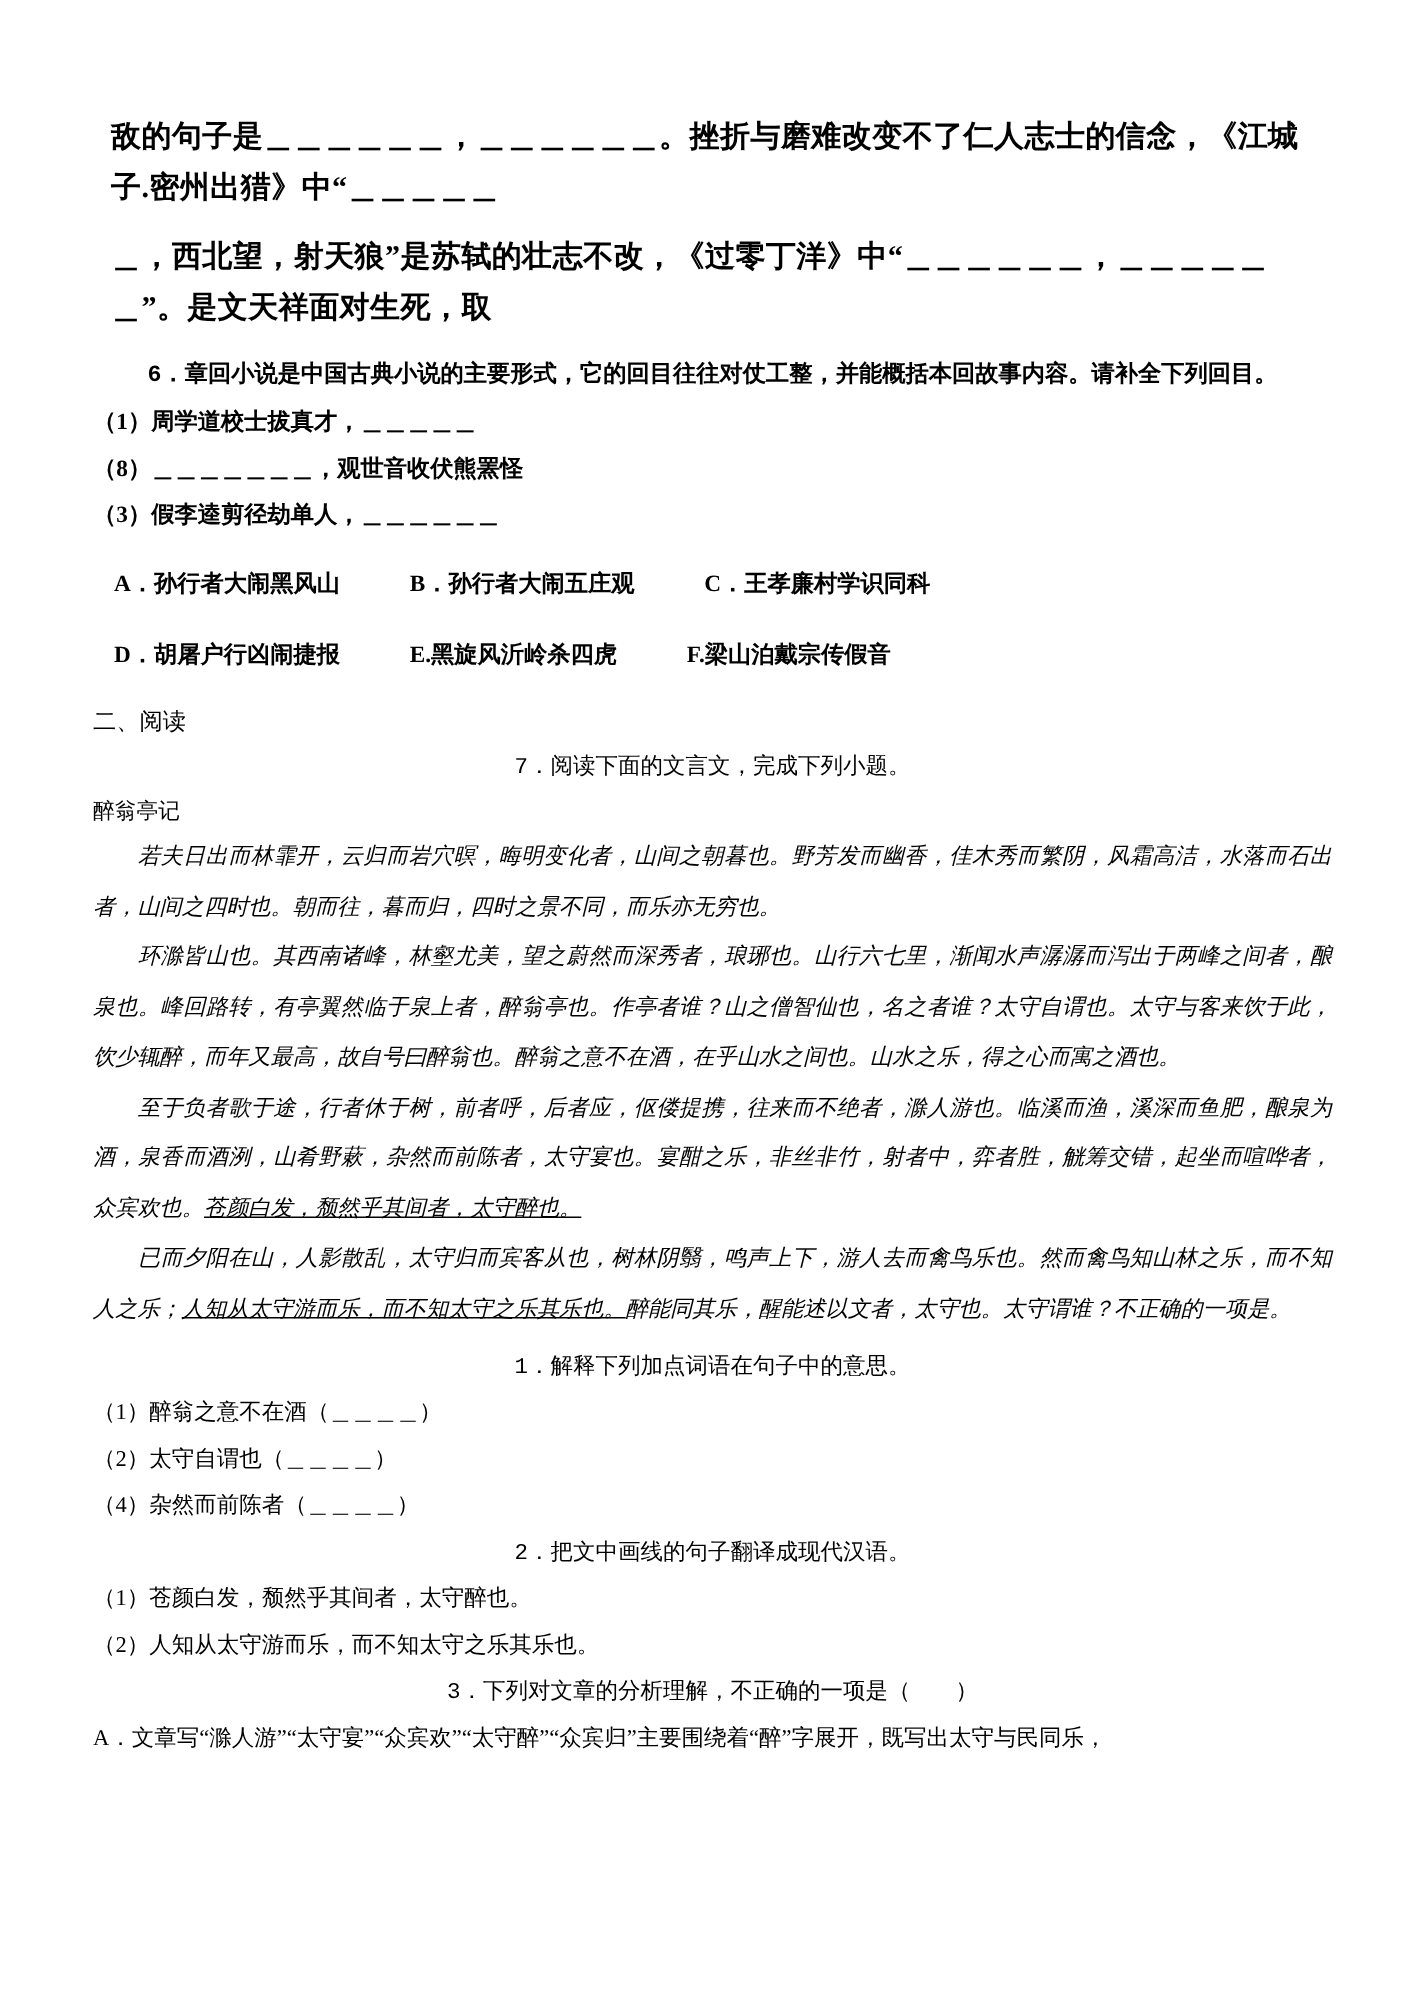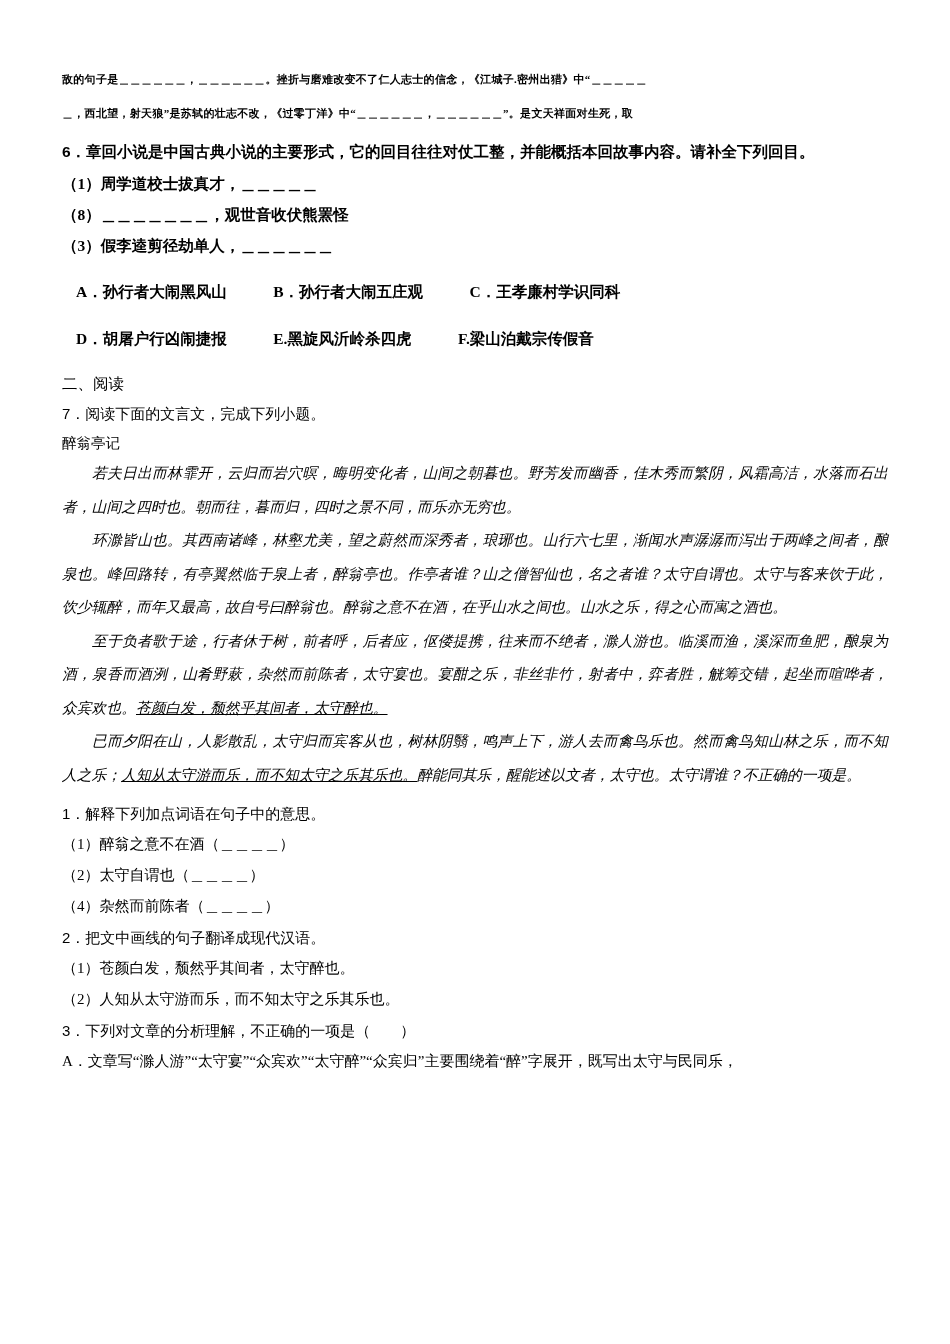--- a/index.html
+++ b/index.html
@@ -14,30 +14,31 @@
     color: #000000;
   }
   .page {
     width: 950px;
     min-height: 1344px;
     box-sizing: border-box;
     padding: 62px 62px 40px 62px;
     position: relative;
   }
   .line {
-    font-size: 11px;
+    font-size: 20px;
     line-height: 34px;
-    margin: 0;
+    margin: 12px;
     letter-spacing: 0.3px;
   }
   .bold {
     font-weight: bold;
   }
   .sans {
-    font-family: Liberation Sans, sans-serif;
+    font-family: Liberation Mono, monospace;
+    text-align: center;
   }
   .q-head {
     font-size: 15.5px;
     line-height: 32px;
     font-weight: bold;
     margin: 0;
   }
   .sub {
     font-size: 15.5px;
     line-height: 31px;

